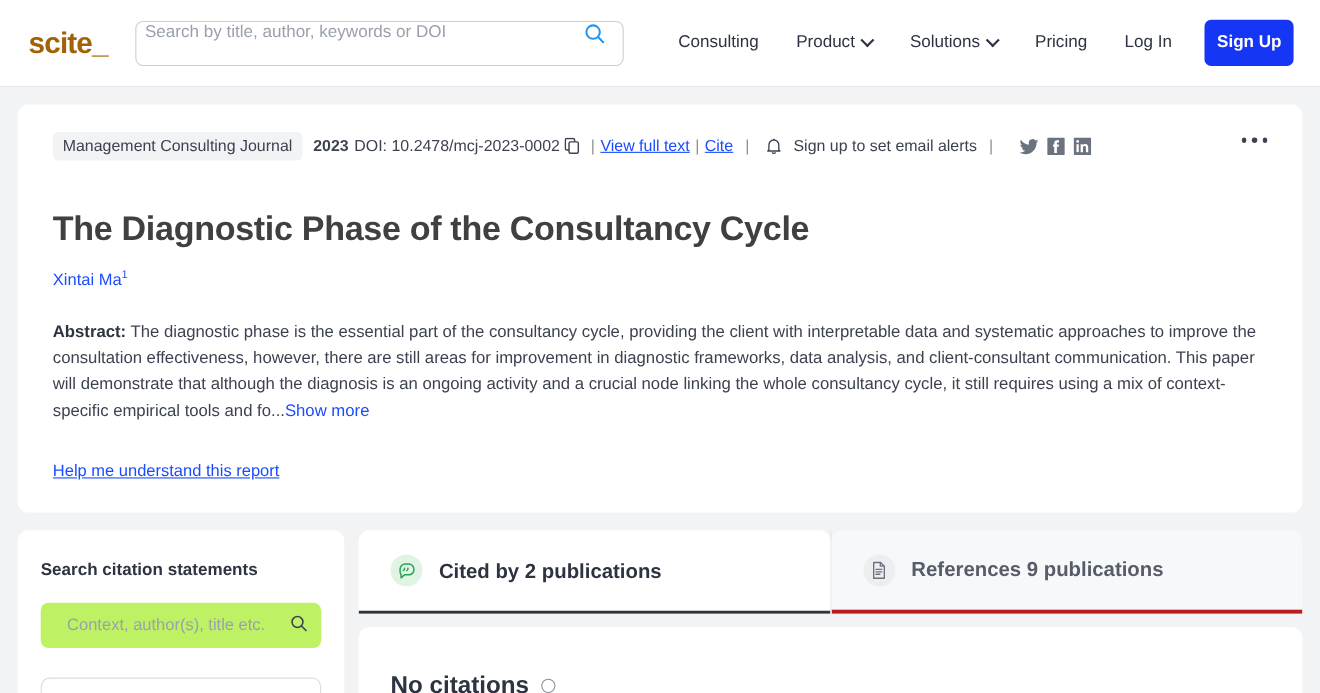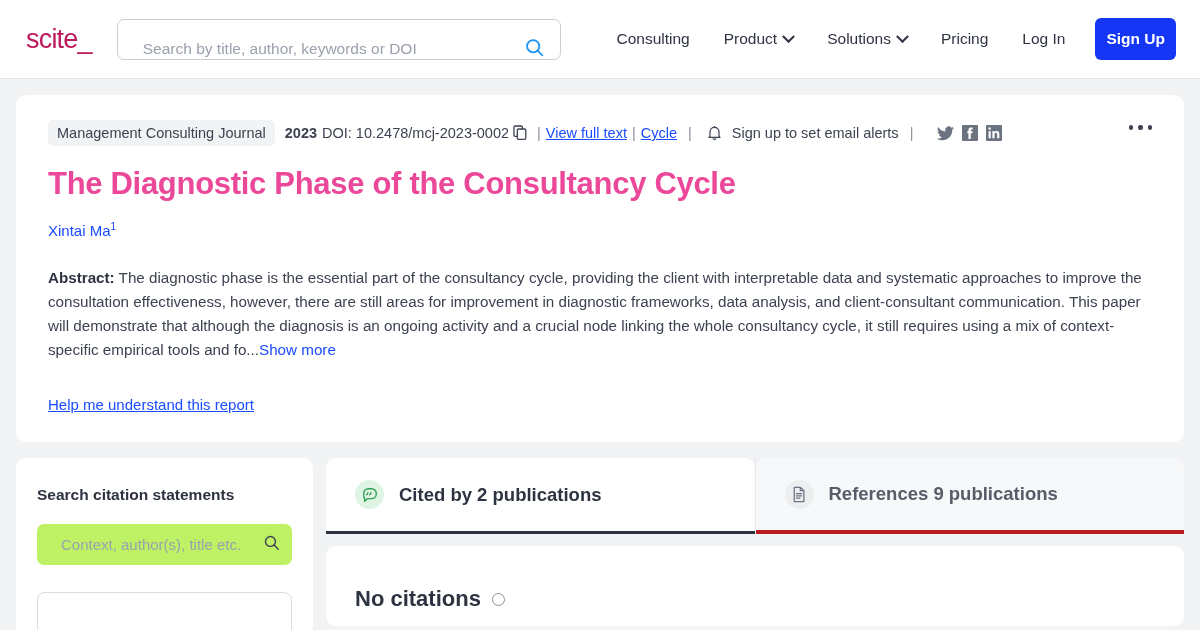--- a/index.html
+++ b/index.html
@@ -16,36 +16,36 @@
   .header {
     height: 79px;
     background: #ffffff;
     border-bottom: 1px solid #e6e8eb;
     display: flex;
     align-items: center;
     padding: 0 24px 0 26px;
   }
   .logo {
     font-size: 27px;
-    font-weight: normal;
-    color: #be185d;
+    font-weight: bold;
+    color: #a16207;
     letter-spacing: -0.8px;
     line-height: 1;
     margin-right: 25px;
     cursor: pointer;
     user-select: none;
   }
   .search-wrap {
     width: 444px;
     height: 41px;
     border: 1px solid #c9ced6;
     border-radius: 7px;
     display: flex;
-    align-items: flex-end;
-    padding: 0 14px 0 23px;
+    align-items: flex-start;
+    padding: 0 14px 0 6px;
     background: #fff;
   }
   .search-input {
     flex: 1;
     border: none;
     outline: none;
     font-size: 15.5px;
     color: #3c4250;
     font-family: "Liberation Sans", sans-serif;
     background: transparent;
@@ -146,22 +146,22 @@
     padding: 6px;
   }
   .kebab span {
     width: 4.5px; height: 4.5px; border-radius: 50%;
     background: #3c4250; display: block;
   }
 
   .title {
     font-size: 31px;
     font-weight: bold;
-    color: #ec4899;
-    margin: 18px 0 0 0;
+    color: #404040;
+    margin: 42px 0 0 0;
     letter-spacing: -0.3px;
     line-height: 1.2;
   }
   .authors {
     margin-top: 19px;
     font-size: 15px;
     color: #1a4cff;
   }
   .author-link { color: #1a4cff; cursor: pointer; }
   .author-link sup { font-size: 10px; }
@@ -348,21 +348,21 @@
       <span class="doi">DOI: 10.2478/mcj-2023-0002</span>
       <button class="icon-btn">
         <svg width="15" height="16" viewBox="0 0 16 17" fill="none" stroke="#3c4250" stroke-width="1.4">
           <rect x="1" y="1" width="9" height="11" rx="1.4"></rect>
           <rect x="4.6" y="4.2" width="9" height="11" rx="1.4" fill="#fff"></rect>
         </svg>
       </button>
       <span class="sep">|</span>
       <span class="link">View full text</span>
       <span class="sep">|</span>
-      <span class="link">Cycle</span>
+      <span class="link">Cite</span>
       <span class="sep" style="margin:0 11px;">|</span>
       <span class="icon-btn">
         <svg width="15" height="16" viewBox="0 0 16 17" fill="none" stroke="#3c4250" stroke-width="1.3">
           <path d="M3.2 11.8V7.2a4.8 4.8 0 0 1 9.6 0v4.6l1.1 1.3H2.1z" stroke-linejoin="round"></path>
           <path d="M6.4 14.4a1.8 1.8 0 0 0 3.2 0"></path>
           <line x1="8" y1="1.1" x2="8" y2="2.4"></line>
         </svg>
       </span>
       <span class="alerts-text">Sign up to set email alerts</span>
       <span class="sep" style="margin:0 11px;">|</span>

